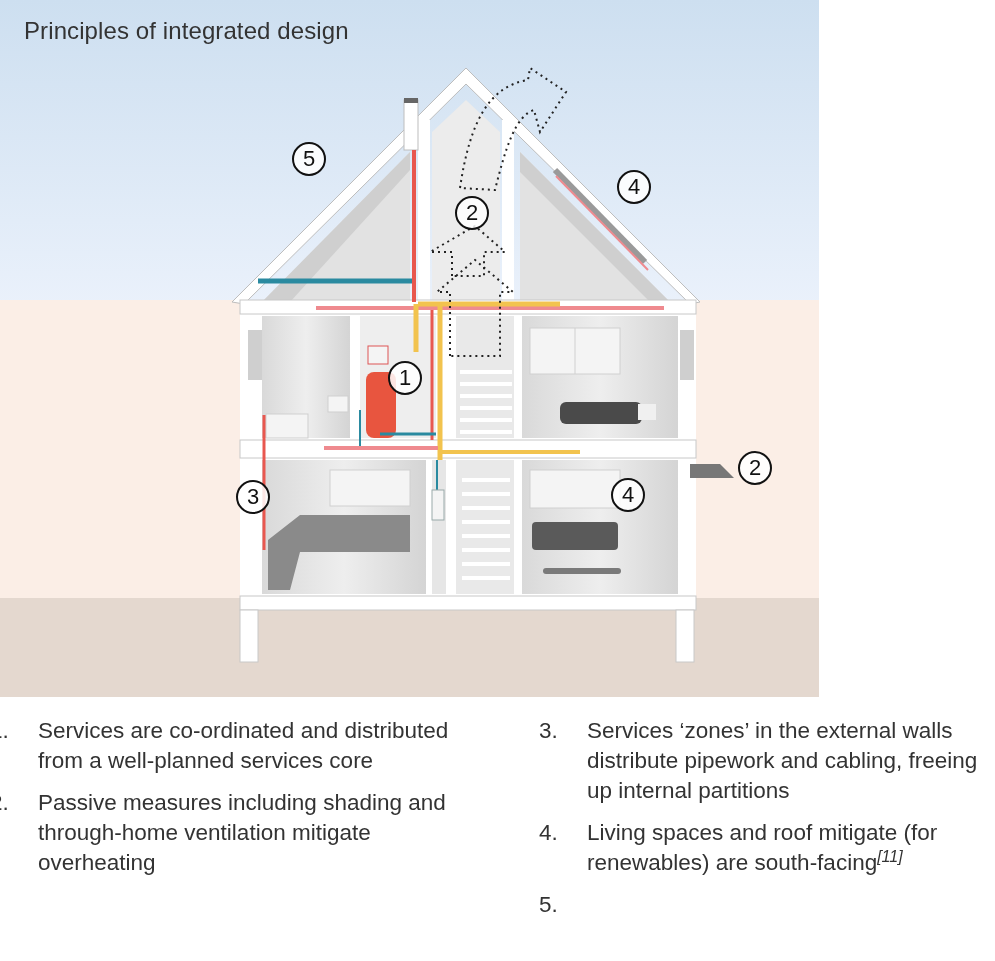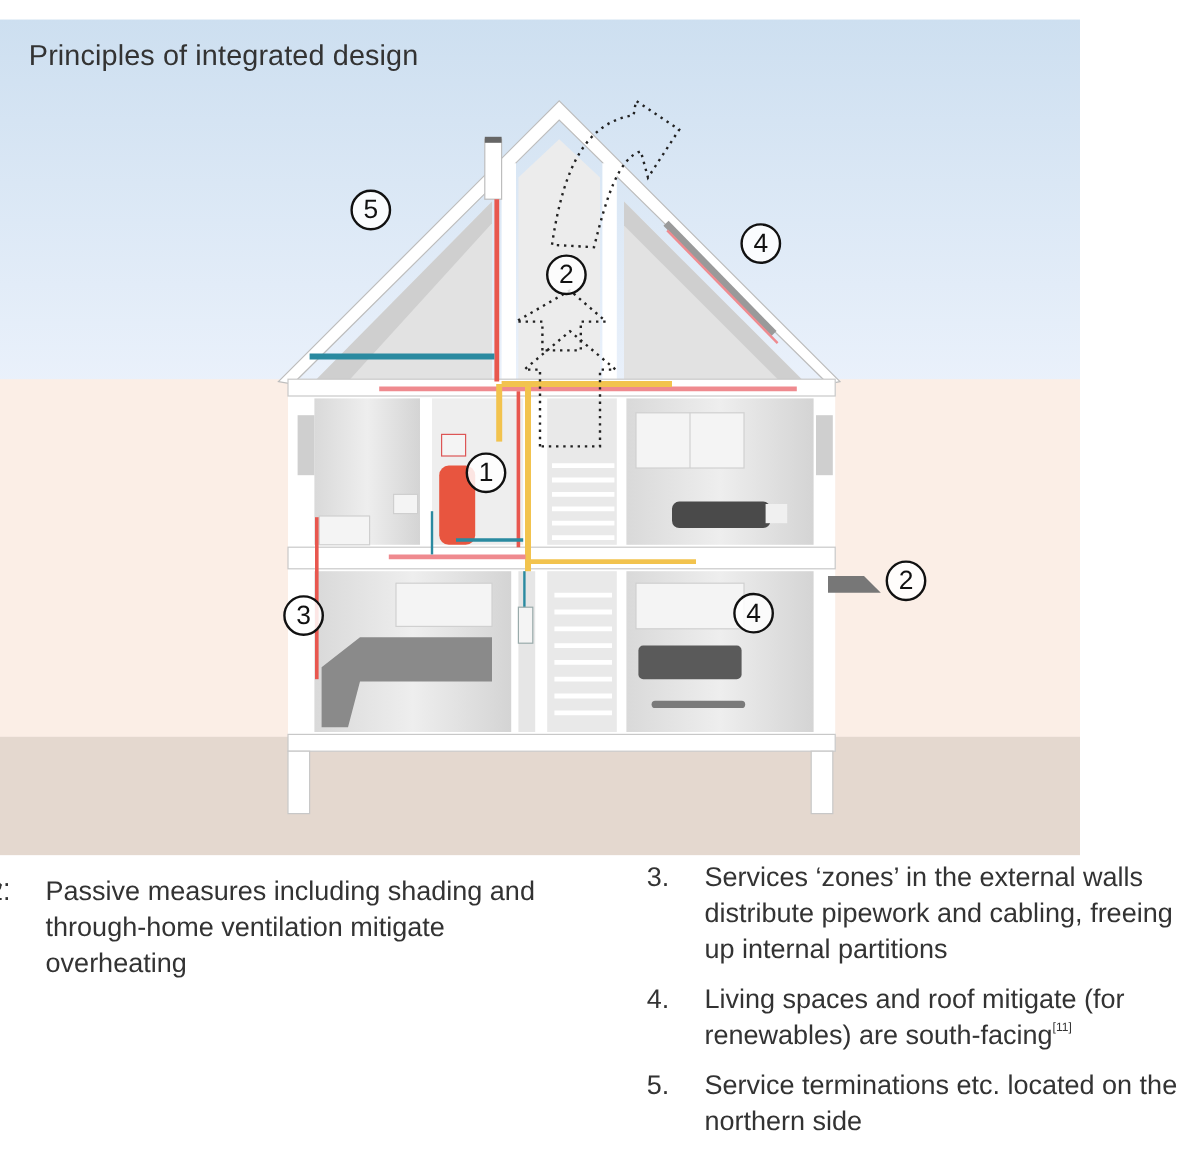--- a/index.html
+++ b/index.html
@@ -1,29 +1,29 @@
 <!DOCTYPE html>
 <html><head>
 <meta charset="utf-8">
 <style>
   html, body { margin: 0; padding: 0; background: #ffffff; }
   body { width: 995px; height: 961px; position: relative; overflow: hidden;
          font-family: "Liberation Sans", "DejaVu Sans", sans-serif; color: #2b2b2b; }
-  .panel { position: absolute; left: 0; top: 16px; width: 900px; height: 697px; overflow: hidden; }
+  .panel { position: absolute; left: 0; top: 0; width: 819px; height: 697px; overflow: hidden; }
   .panel svg { position: absolute; left: 0; top: 0; }
   .title { position: absolute; left: 24px; top: 17px; font-size: 24px; color: #333; letter-spacing: 0.1px; }
   .callout { position: absolute; width: 34px; height: 34px; border: 2.5px solid #111; border-radius: 50%;
              background: rgba(255,255,255,0.85); display: flex; align-items: center; justify-content: center;
              font-size: 22px; color: #111; box-sizing: border-box; }
   .legend { position: absolute; top: 716px; font-size: 22.5px; line-height: 30px; color: #333; }
   .legend-item { position: relative; padding-left: 48px; margin-bottom: 12px; }
   .legend-num { position: absolute; left: 0; top: 0; }
   .legend-col-left { left: -10px; width: 470px; }
   .legend-col-right { left: 539px; width: 456px; }
-  sup { font-size: 10px; vertical-align: top; line-height: 18px; }
+  sup { font-size: 16px; vertical-align: top; line-height: 18px; font-style: italic; }
 </style>
 </head>
 <body>
 
 <div class="panel">
   <svg width="979" height="697" viewBox="0 0 979 697">
     <defs>
       <linearGradient id="sky" x1="0" y1="0" x2="0" y2="1">
         <stop offset="0" stop-color="#cddff0"></stop>
         <stop offset="1" stop-color="#eaf1fb"></stop>
@@ -145,33 +145,33 @@
   <div class="callout" style="left:617px;top:170px;">4</div>
   <div class="callout" style="left:388px;top:361px;">1</div>
   <div class="callout" style="left:738px;top:451px;">2</div>
   <div class="callout" style="left:236px;top:480px;">3</div>
   <div class="callout" style="left:611px;top:478px;">4</div>
 </div>
 
 <div class="legend legend-col-left">
   <div class="legend-item">
     <span class="legend-num">1.</span>
+    <span>Services are co-ordinated and distributed from a well-planned services core</span>
   </div>
   <div class="legend-item">
     <span class="legend-num">2.</span>
     <span>Passive measures including shading and through-home ventilation mitigate overheating</span>
   </div>
 </div>
 
 <div class="legend legend-col-right">
   <div class="legend-item">
     <span class="legend-num">3.</span>
     <span>Services ‘zones’ in the external walls distribute pipework and cabling, freeing up internal partitions</span>
   </div>
   <div class="legend-item">
     <span class="legend-num">4.</span>
     <span>Living spaces and roof mitigate (for renewables) are south-facing</span><sup>[11]</sup>
   </div>
   <div class="legend-item">
     <span class="legend-num">5.</span>
-    <span>Service terminations etc. located on the northern side</span>
   </div>
 </div>
 
 </body></html>

